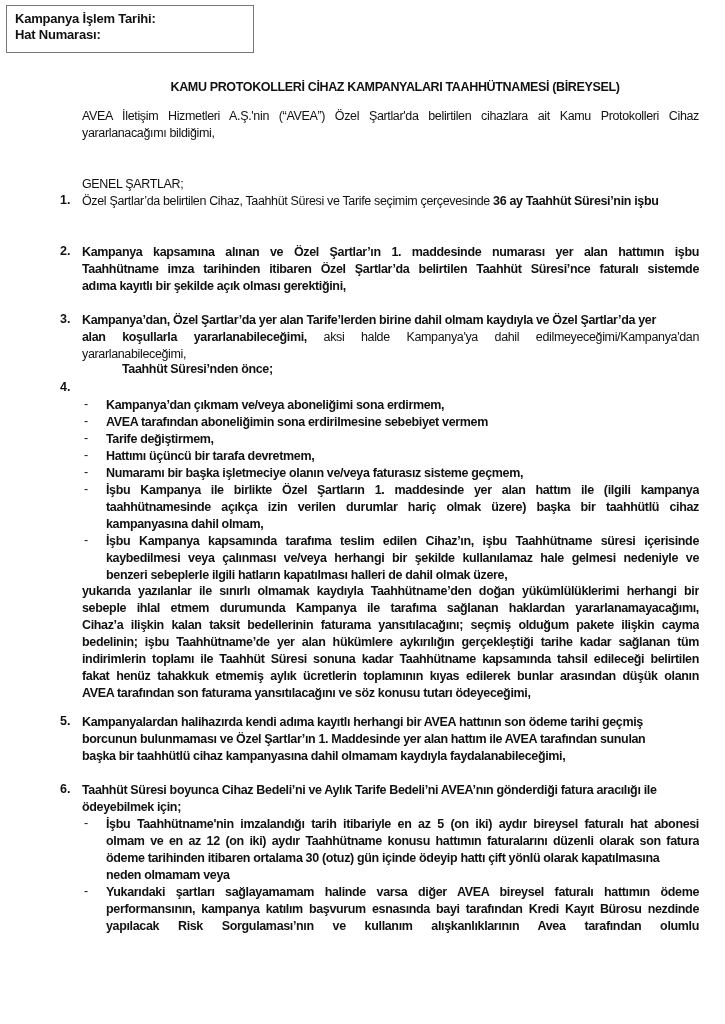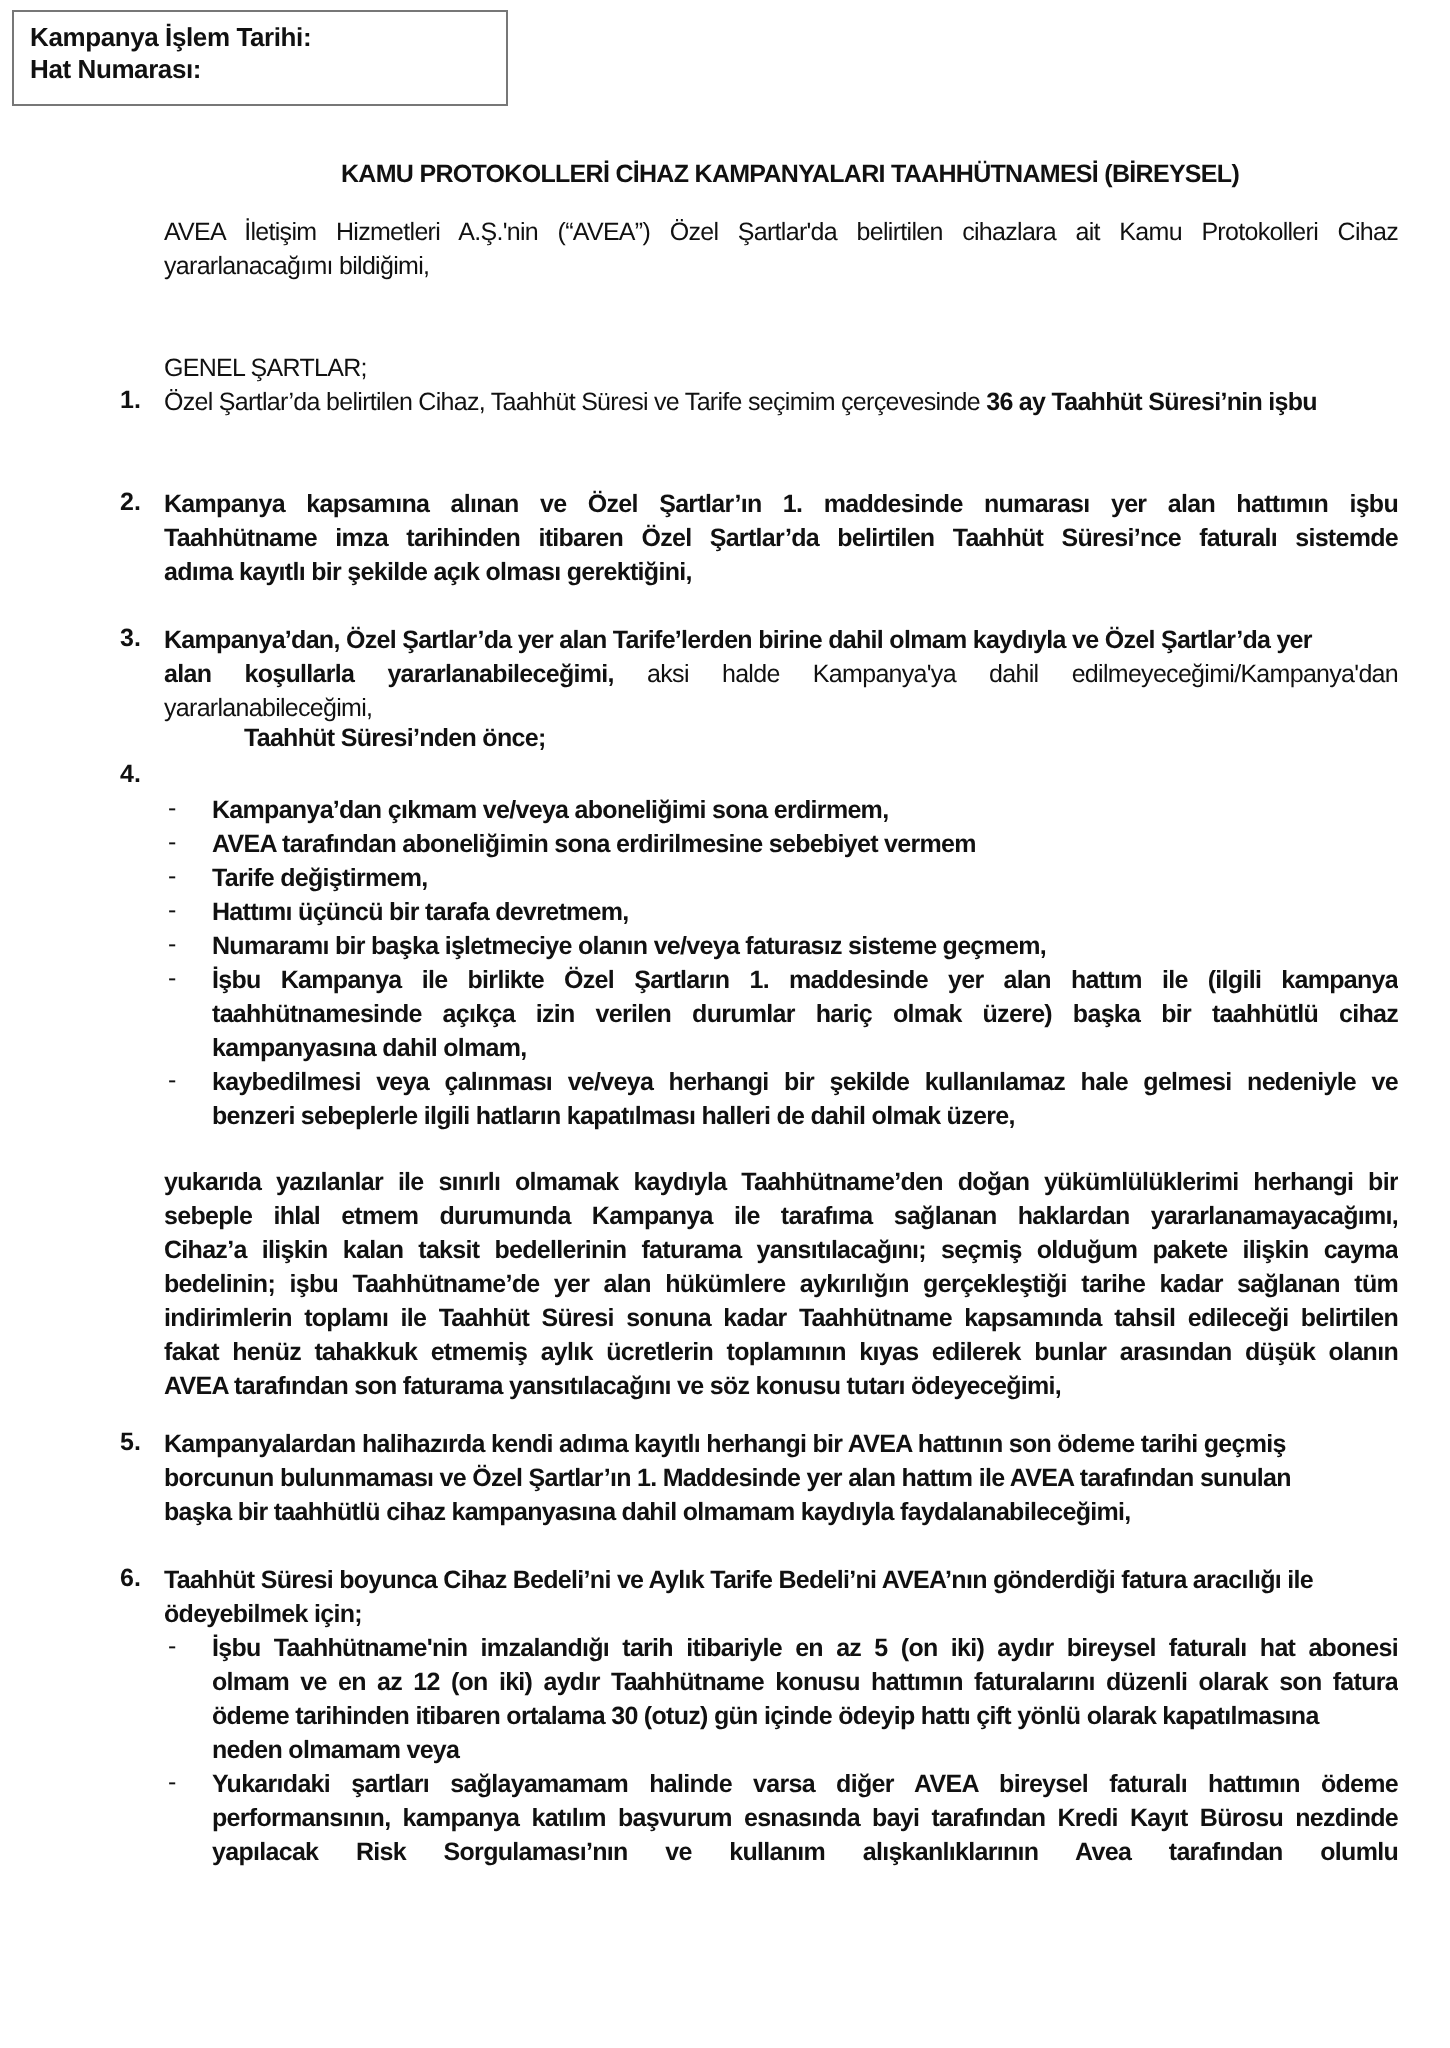--- a/index.html
+++ b/index.html
@@ -81,20 +81,21 @@
         <span class="line">Numaramı bir başka işletmeciye olanın ve/veya faturasız sisteme geçmem,</span>
       </div>
       <div class="dash" style="left: 84px; top: 482px;">-</div>
       <div class="txt b" style="left: 106px; top: 482px; width: 593px;">
         <span class="jl">İşbu Kampanya ile birlikte Özel Şartların 1. maddesinde yer alan hattım ile (ilgili kampanya</span>
         <span class="jl">taahhütnamesinde açıkça izin verilen durumlar hariç olmak üzere) başka bir taahhütlü cihaz</span>
         <span class="line">kampanyasına dahil olmam,</span>
       </div>
       <div class="dash" style="left: 84px; top: 533px;">-</div>
       <div class="txt b" style="left: 106px; top: 533px; width: 593px;">
+        <span class="jl">İşbu Kampanya kapsamında tarafıma teslim edilen Cihaz’ın, işbu Taahhütname süresi içerisinde</span>
         <span class="jl">kaybedilmesi veya çalınması ve/veya herhangi bir şekilde kullanılamaz hale gelmesi nedeniyle ve</span>
         <span class="line">benzeri sebeplerle ilgili hatların kapatılması halleri de dahil olmak üzere,</span>
       </div>
     </div>
   <div class="txt b" id="i4-tail" style="left:82px; top:583px; width:617px;">
       <span class="jl">yukarıda yazılanlar ile sınırlı olmamak kaydıyla Taahhütname’den doğan yükümlülüklerimi herhangi bir</span>
       <span class="jl">sebeple ihlal etmem durumunda Kampanya ile tarafıma sağlanan haklardan yararlanamayacağımı,</span>
       <span class="jl">Cihaz’a ilişkin kalan taksit bedellerinin faturama yansıtılacağını; seçmiş olduğum pakete ilişkin cayma</span>
       <span class="jl">bedelinin; işbu Taahhütname’de yer alan hükümlere aykırılığın gerçekleştiği tarihe kadar sağlanan tüm</span>
       <span class="jl">indirimlerin toplamı ile Taahhüt Süresi sonuna kadar Taahhütname kapsamında tahsil edileceği belirtilen</span>

